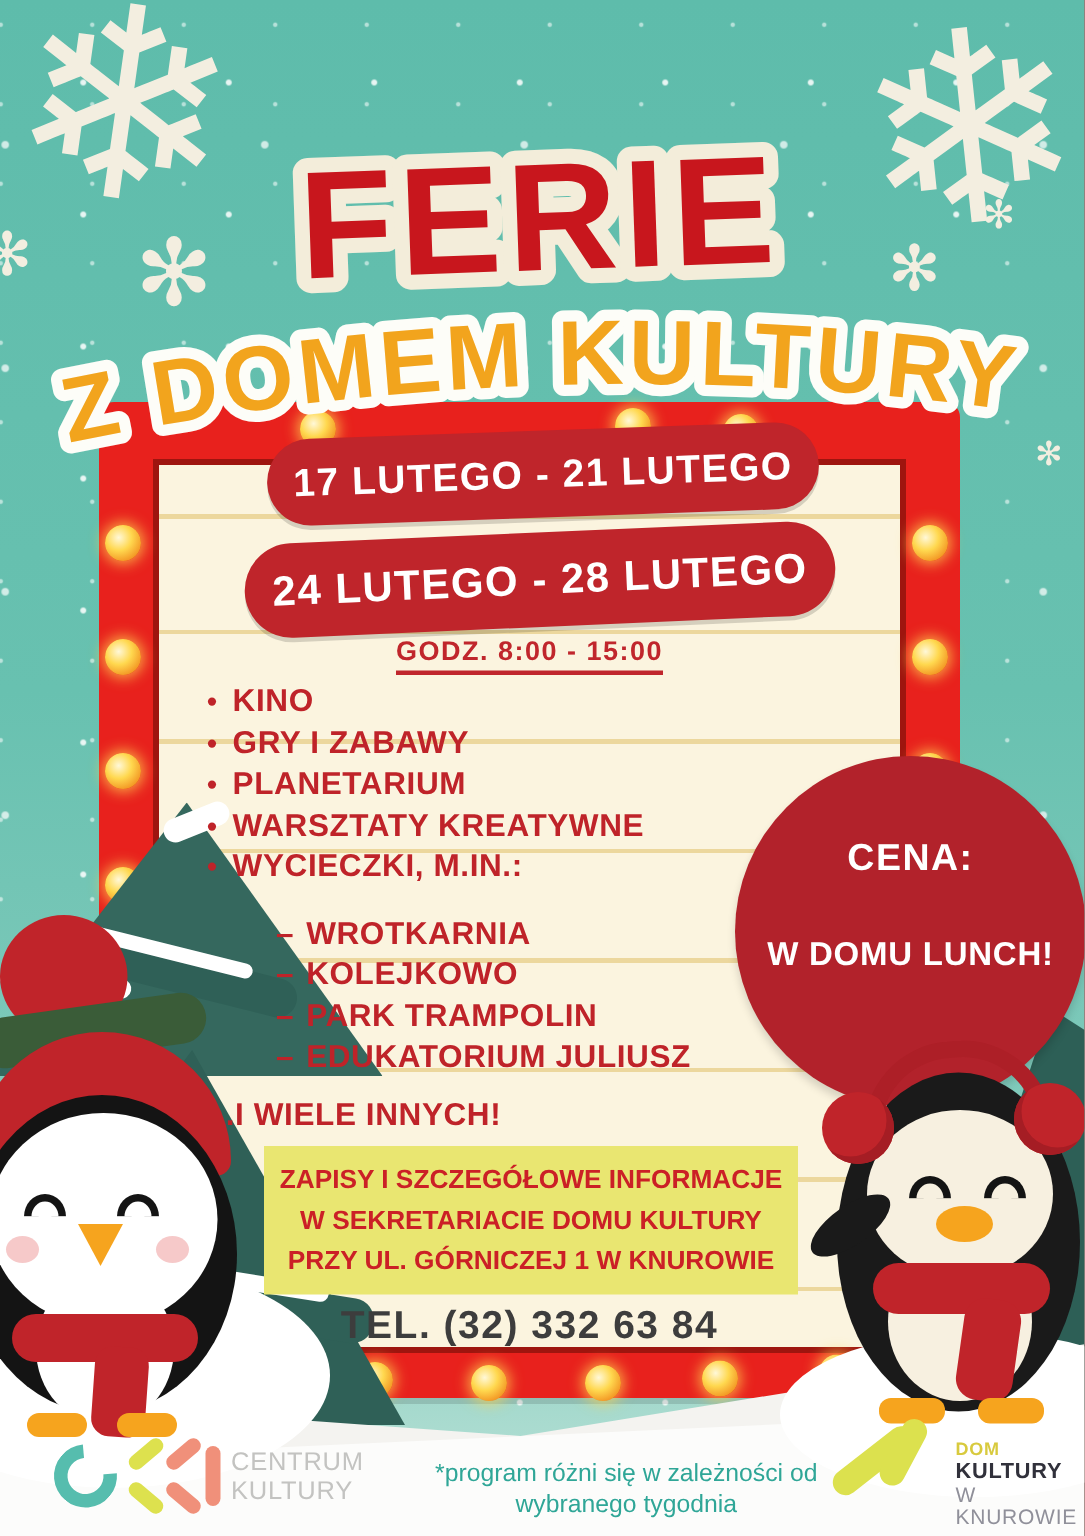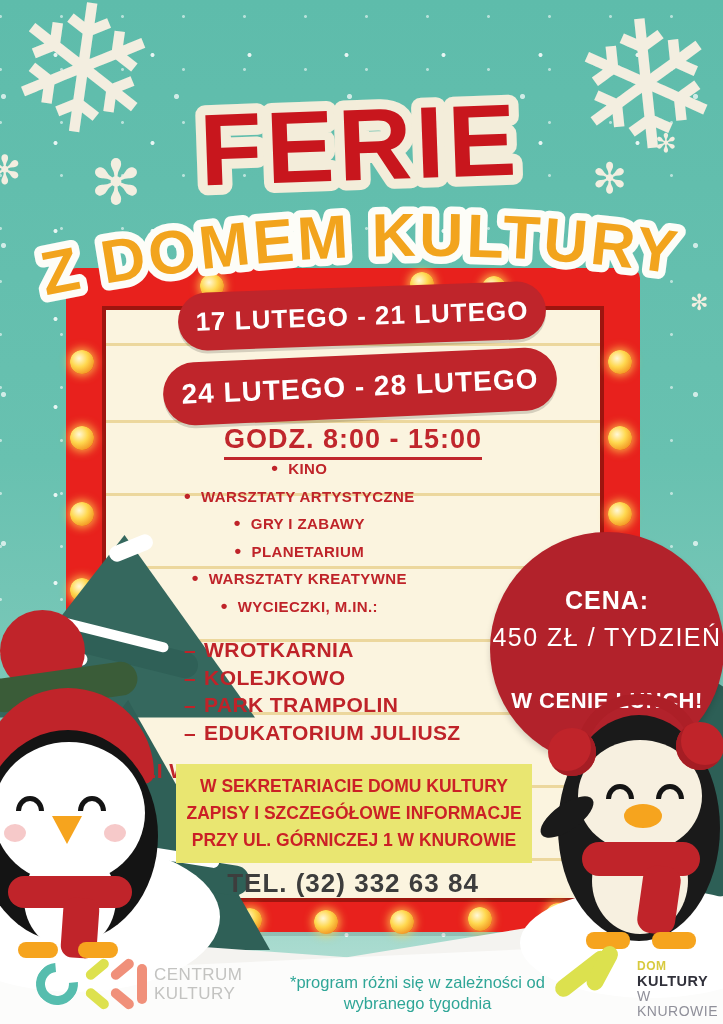--- a/index.html
+++ b/index.html
@@ -26,39 +26,39 @@
   .bulb{position:absolute;width:24px;height:24px;border-radius:50%;z-index:4;
     background:radial-gradient(circle at 38% 35%,#fff8d8 0%,#ffd84f 40%,#f29422 78%,#d97a12 100%);
     box-shadow:0 0 9px 2px rgba(255,214,80,.75);}
   
   #title-svg,#subtitle-svg{position:absolute;left:0;z-index:5;overflow:visible;}
   
   .pill{position:absolute;background:#bf252b;border-radius:40px;z-index:5;display:flex;
     align-items:center;justify-content:center;color:#fff;font-weight:900;
     box-shadow:0 3px 0 rgba(0,0,0,.15);}
   #godz{position:absolute;left:102px;top:424px;width:502px;text-align:center;z-index:5;}
-  #godz span{display:inline-block;color:#c0262c;font-weight:900;font-size:27px;letter-spacing:1px;
+  #godz span{display:inline-block;color:#c0262c;font-weight:900;font-size:18px;letter-spacing:1px;
     border-bottom:3px solid #c0262c;padding-bottom:2px;}
   
   #list{position:absolute;left:138px;top:455px;z-index:5;color:#bf2329;font-weight:900;}
   #list ul{list-style:none;margin:0;padding:0;}
-  #list .main li{font-size:15px;line-height:26.5px;letter-spacing:.4px;text-align:center;}
+  #list .main li{font-size:21px;line-height:26.5px;letter-spacing:.4px;}
   #list .main li::before{content:"•";margin-right:10px;font-size:19px;}
   #list .subs{margin-left:46px;margin-top:16px;}
   #list .subs li{font-size:21px;line-height:27.5px;letter-spacing:.4px;}
   #list .subs li::before{content:"–";margin-right:8px;font-weight:900;}
   #more-line{margin-top:13px;font-size:21px;letter-spacing:.4px;}
   
   #infobox{position:absolute;left:176px;top:764px;width:356px;z-index:5;background:#e9e671;
     color:#cb2026;font-weight:900;font-size:17.5px;line-height:1.55;text-align:center;
     padding:9px 6px;box-sizing:border-box;}
   #phone{position:absolute;left:102px;top:868px;width:502px;text-align:center;z-index:5;
     color:#3d3d3d;font-weight:900;font-size:26px;letter-spacing:1px;}
   
-  #price-badge{position:absolute;left:490px;top:532px;width:234px;height:234px;border-radius:50%;
+  #price-badge{position:absolute;left:490px;top:504px;width:234px;height:234px;border-radius:50%;
     background:#b2222b;z-index:6;color:#fff;text-align:center;box-shadow:0 4px 6px rgba(0,0,0,.15);}
   #price-badge .cena{margin-top:54px;font-weight:900;font-size:25px;letter-spacing:1px;}
   #price-badge .price{margin-top:8px;font-weight:400;font-size:25px;letter-spacing:1.5px;}
   #price-badge .lunch{margin-top:36px;font-weight:900;font-size:22px;letter-spacing:.5px;}
   
   .tree{position:absolute;z-index:4;}
   .branch{position:absolute;background:#2f6057;border-radius:14px;z-index:4;}
   .snowstreak{position:absolute;background:#fff;border-radius:8px;z-index:4;}
   
   #snow-bottom{position:absolute;left:0;top:885px;width:723px;height:139px;background:#f4f3f0;z-index:7;
@@ -151,47 +151,45 @@
     <span>24 LUTEGO - 28 LUTEGO</span>
   </div>
 
   <div id="godz">
     <span>GODZ. 8:00 - 15:00</span>
   </div>
 
   <div id="list">
     <ul class="main">
       <li>KINO</li>
-      <li>WARSZTATY ARTYSTYCZNE</li>
       <li>GRY I ZABAWY</li>
       <li>PLANETARIUM</li>
       <li>WARSZTATY KREATYWNE</li>
       <li>WYCIECZKI, M.IN.:</li>
     </ul>
     <ul class="subs">
       <li>WROTKARNIA</li>
       <li>KOLEJKOWO</li>
       <li>PARK TRAMPOLIN</li>
       <li>EDUKATORIUM JULIUSZ</li>
     </ul>
     <div id="more-line">...I WIELE INNYCH!</div>
   </div>
 
   <div id="infobox">
+    <div>ZAPISY I SZCZEGÓŁOWE INFORMACJE</div>
     <div>W SEKRETARIACIE DOMU KULTURY</div>
-    <div>ZAPISY I SZCZEGÓŁOWE INFORMACJE</div>
     <div>PRZY UL. GÓRNICZEJ 1 W KNUROWIE</div>
   </div>
 
   <div id="phone">TEL. (32) 332 63 84</div>
 
   <div id="price-badge">
     <div class="cena">CENA:</div>
-    <div class="price">450 ZŁ / TYDZIEŃ</div>
-    <div class="lunch">W CENIE LUNCH!</div>
+    <div class="lunch">W DOMU LUNCH!</div>
   </div>
 
   <div class="tree" style="left:-35px;top:535px;width:290px;height:190px;background:#35685e;
        clip-path:polygon(55% 0,100% 96%,6% 96%);"></div>
   <div class="tree" style="left:-60px;top:700px;width:330px;height:250px;background:#2f6057;
        clip-path:polygon(57% 0,100% 100%,0 100%);"></div>
   <div class="snowstreak" style="left:108px;top:540px;width:46px;height:16px;transform:rotate(-22deg);"></div>
   <div class="snowstreak" style="left:30px;top:648px;width:58px;height:13px;transform:rotate(12deg);"></div>
   <div class="branch" style="left:40px;top:636px;width:160px;height:26px;transform:rotate(14deg);"></div>
   <div class="snowstreak" style="left:58px;top:630px;width:112px;height:10px;transform:rotate(14deg);"></div>

